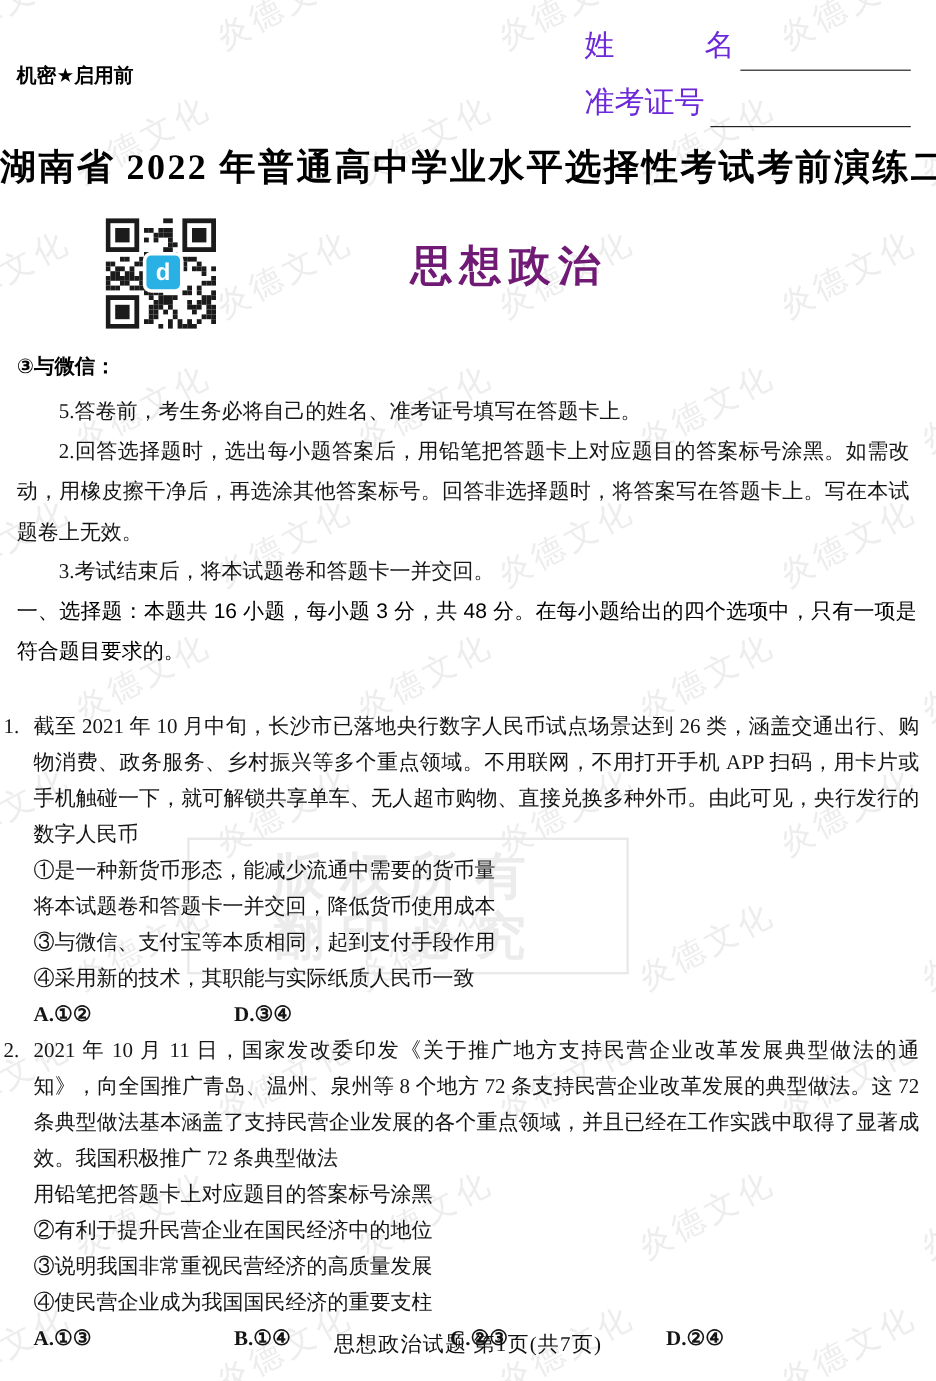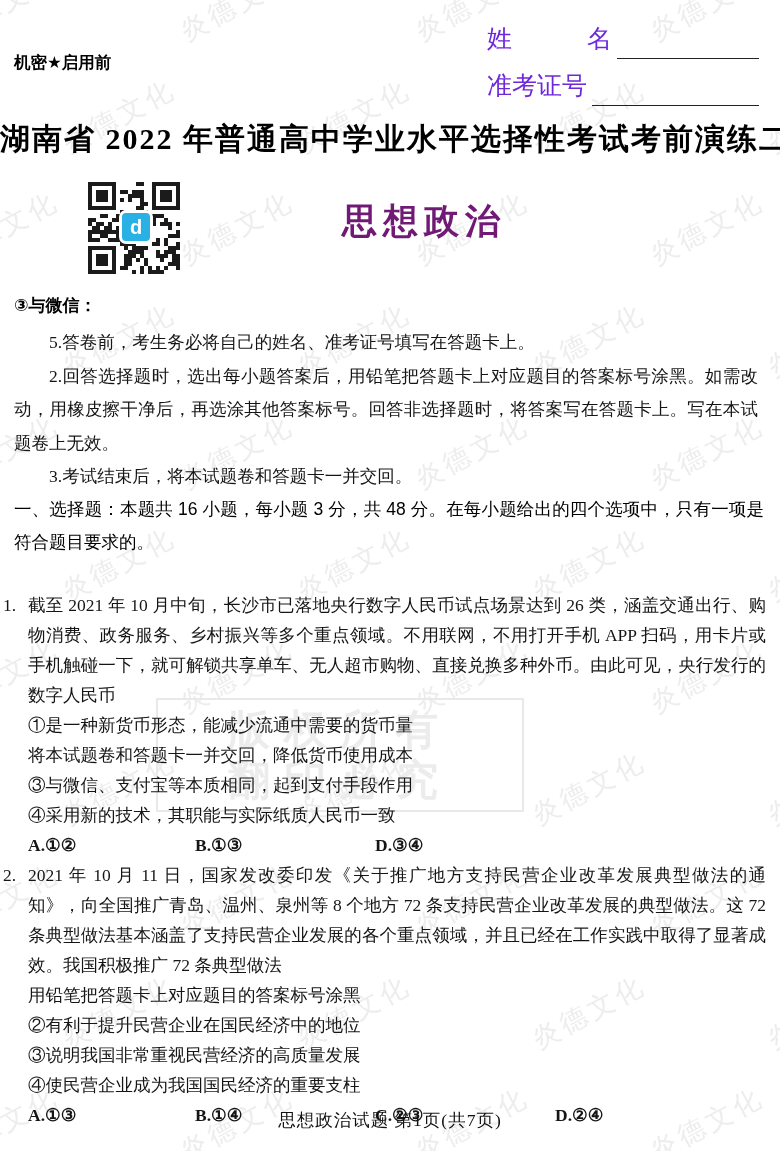--- a/index.html
+++ b/index.html
@@ -355,21 +355,20 @@
           <span class="qnum">1.</span>
           <span class="stem">截至 2021 年 10 月中旬，长沙市已落地央行数字人民币试点场景达到 26 类，涵盖交通出行、购物消费、政务服务、乡村振兴等多个重点领域。不用联网，不用打开手机 APP 扫码，用卡片或手机触碰一下，就可解锁共享单车、无人超市购物、直接兑换多种外币。由此可见，央行发行的数字人民币</span>
           <div>
             <p class="option">①是一种新货币形态，能减少流通中需要的货币量</p>
             <p class="option">将本试题卷和答题卡一并交回，降低货币使用成本</p>
             <p class="option">③与微信、支付宝等本质相同，起到支付手段作用</p>
             <p class="option">④采用新的技术，其职能与实际纸质人民币一致</p>
           </div>
           <div class="answers">
             <span class="ans">A.①②</span>
-            <span class="ans">B.①③</span>
             <span class="ans">D.③④</span>
           </div>
         </div>
         <div class="question">
           <span class="qnum">2.</span>
           <span class="stem">2021 年 10 月 11 日，国家发改委印发《关于推广地方支持民营企业改革发展典型做法的通知》，向全国推广青岛、温州、泉州等 8 个地方 72 条支持民营企业改革发展的典型做法。这 72 条典型做法基本涵盖了支持民营企业发展的各个重点领域，并且已经在工作实践中取得了显著成效。我国积极推广 72 条典型做法</span>
           <div>
             <p class="option">用铅笔把答题卡上对应题目的答案标号涂黑</p>
             <p class="option">②有利于提升民营企业在国民经济中的地位</p>
             <p class="option">③说明我国非常重视民营经济的高质量发展</p>

